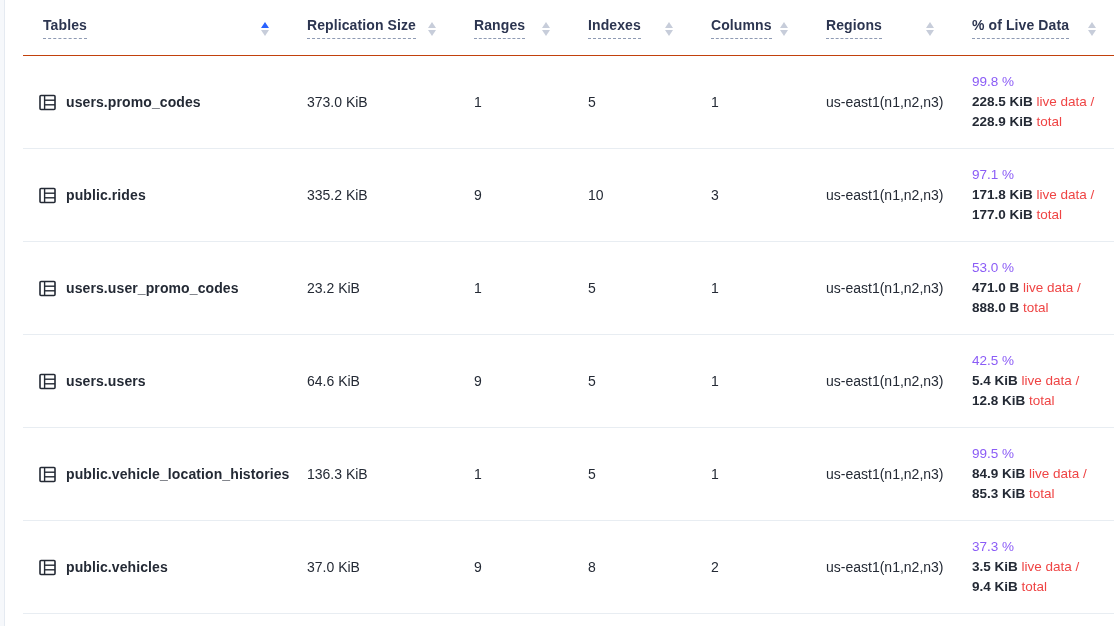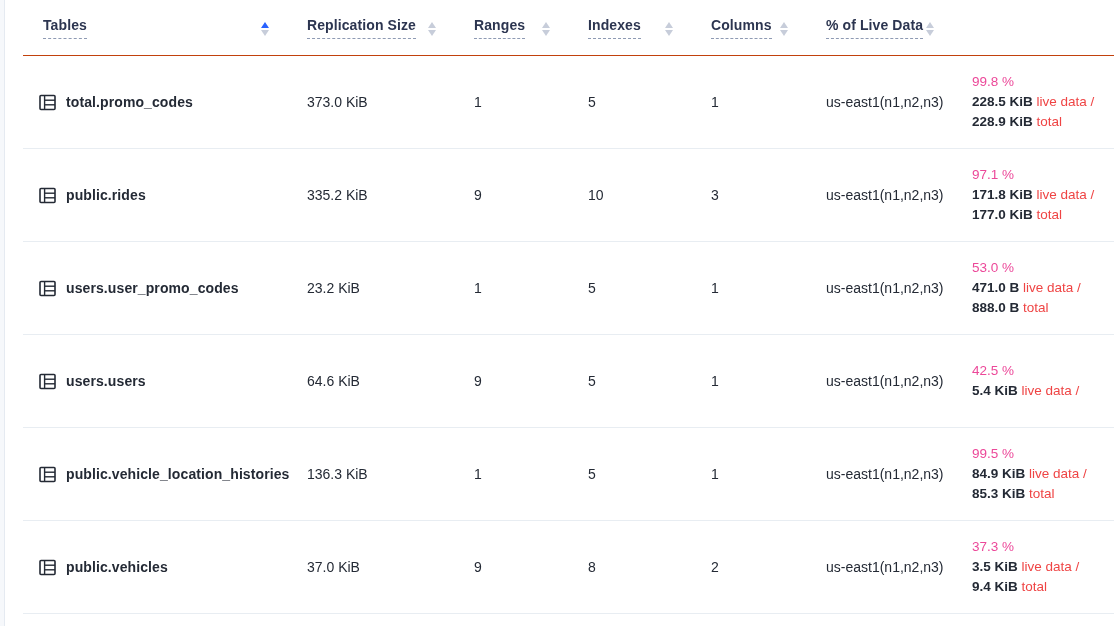--- a/index.html
+++ b/index.html
@@ -51,21 +51,21 @@
     min-height: 93px;
     border-bottom: 1px solid #e8edf2;
     cursor: pointer;
   }
   .td { padding-left: 20px; color: #242a35; }
   .td-name { display: flex; align-items: center; gap: 10px; padding-left: 16px; }
   .tbl-icon { width: 17px; height: 17px; flex: 0 0 17px; display: inline-flex; }
   .tbl-icon svg { width: 100%; height: 100%; }
   .name { font-weight: 700; color: #242a35; letter-spacing: .1px; white-space: nowrap; }
   .td-live { line-height: 20px; font-size: 13.5px; }
-  .td-live .pct { color: #ec4899; }
+  .td-live .pct { color: #8b5cf6; }
   .td-live .val { color: #242a35; font-weight: 700; text-align: center; }
   .td-live .lbl { color: #ef4444; font-weight: 400; }
 </style>
 </head>
 <body>
 
 <div class="left-edge"></div>
 
 <div class="content">
 
@@ -99,40 +99,47 @@
         </span>
     </div>
     <div class="th">
       <span class="th-label">Columns</span>
       <span class="sort">
           <i class="tri up"></i>
           <i class="tri down"></i>
         </span>
     </div>
     <div class="th">
+      <span class="th-label">Regions</span>
+      <span class="sort">
+          <i class="tri up"></i>
+          <i class="tri down"></i>
+        </span>
+    </div>
+    <div class="th">
       <span class="th-label">% of Live Data</span>
       <span class="sort">
           <i class="tri up"></i>
           <i class="tri down"></i>
         </span>
     </div>
   </div>
 
   <div class="tbody">
     <div class="tr grid-row">
       <div class="td td-name">
         <span class="tbl-icon">
           <svg viewBox="0 0 17 17" fill="none" xmlns="http://www.w3.org/2000/svg">
             <rect x="1" y="1.5" width="15" height="14" rx="1" stroke="#242a35" stroke-width="1.6"></rect>
             <line x1="5.6" y1="1.5" x2="5.6" y2="15.5" stroke="#242a35" stroke-width="1.4"></line>
             <line x1="5.6" y1="6.2" x2="16" y2="6.2" stroke="#242a35" stroke-width="1.4"></line>
             <line x1="5.6" y1="10.8" x2="16" y2="10.8" stroke="#242a35" stroke-width="1.4"></line>
           </svg>
         </span>
-        <span class="name">total.promo_codes</span>
+        <span class="name">users.promo_codes</span>
       </div>
       <div class="td">373.0 KiB</div>
       <div class="td">1</div>
       <div class="td">5</div>
       <div class="td">1</div>
       <div class="td">us-east1(n1,n2,n3)</div>
       <div class="td td-live">
         <div class="pct">99.8 %</div>
         <div>
           <span class="val">228.5 KiB</span> <span class="lbl">live data /</span>
@@ -214,20 +221,23 @@
       <div class="td">64.6 KiB</div>
       <div class="td">9</div>
       <div class="td">5</div>
       <div class="td">1</div>
       <div class="td">us-east1(n1,n2,n3)</div>
       <div class="td td-live">
         <div class="pct">42.5 %</div>
         <div>
           <span class="val">5.4 KiB</span> <span class="lbl">live data /</span>
         </div>
+        <div>
+          <span class="val">12.8 KiB</span> <span class="lbl">total</span>
+        </div>
       </div>
     </div>
 
     <div class="tr grid-row">
       <div class="td td-name">
         <span class="tbl-icon">
           <svg viewBox="0 0 17 17" fill="none" xmlns="http://www.w3.org/2000/svg">
             <rect x="1" y="1.5" width="15" height="14" rx="1" stroke="#242a35" stroke-width="1.6"></rect>
             <line x1="5.6" y1="1.5" x2="5.6" y2="15.5" stroke="#242a35" stroke-width="1.4"></line>
             <line x1="5.6" y1="6.2" x2="16" y2="6.2" stroke="#242a35" stroke-width="1.4"></line>

